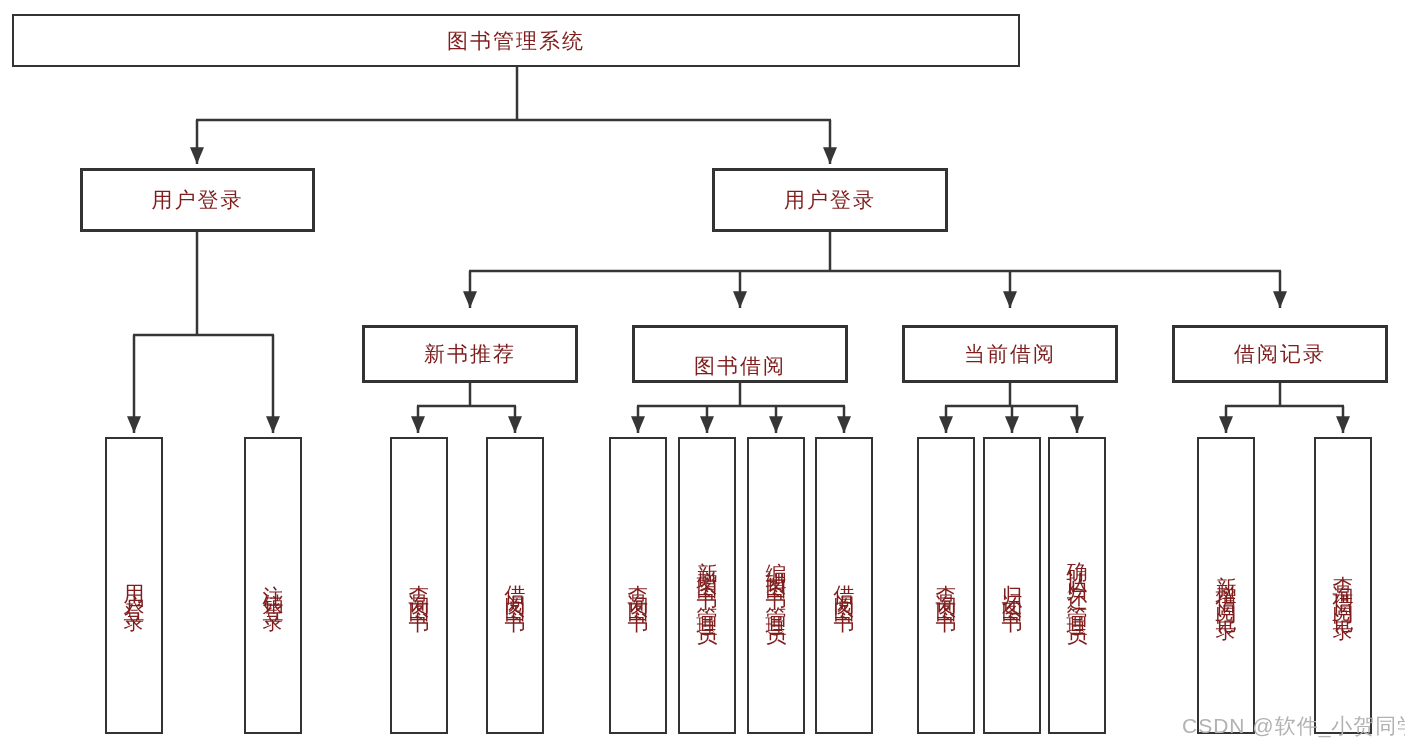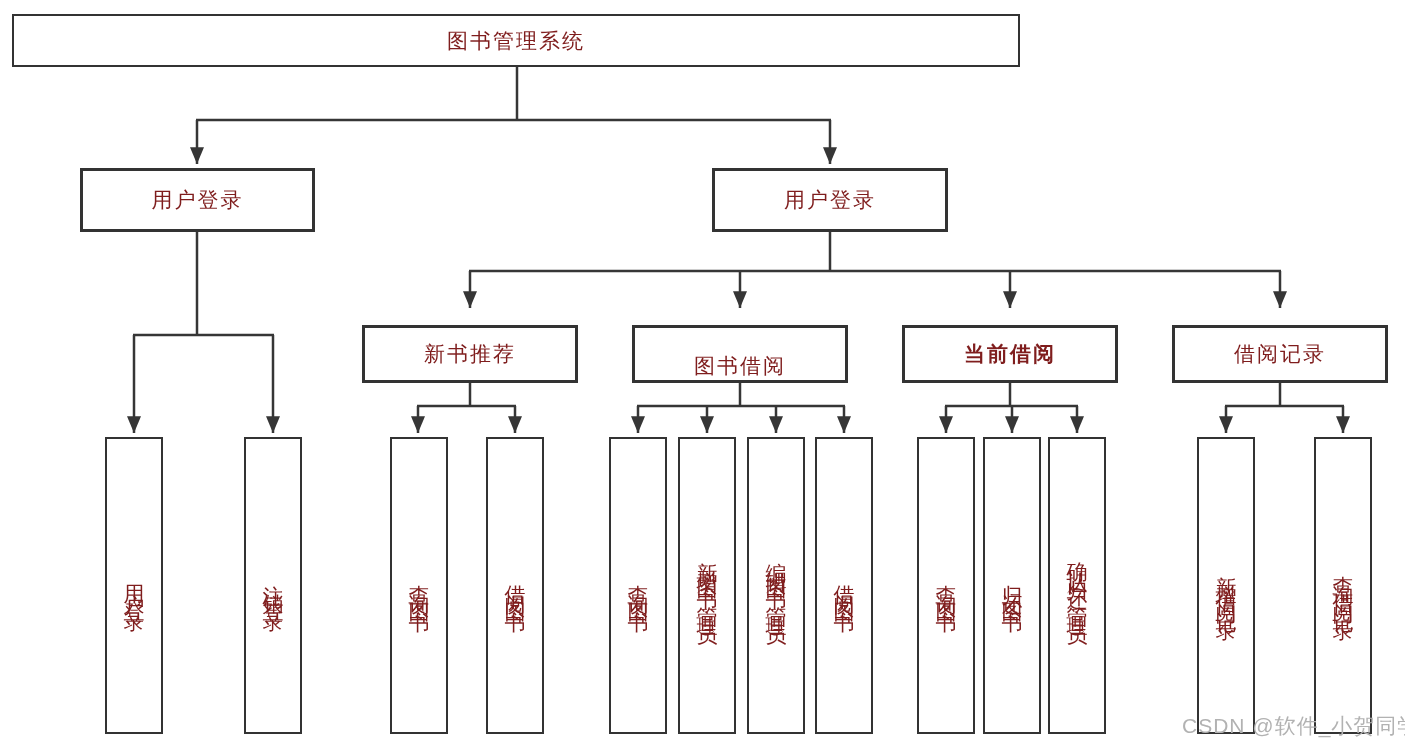--- a/index.html
+++ b/index.html
@@ -34,21 +34,21 @@
     font-size: 21px;
     letter-spacing: 2px;
     text-align: center;
   }
   .box.root   { left: 12px;  top: 14px;  width: 1008px; height: 53px; border-width: 2px; }
   .box.lv2a   { left: 80px;  top: 168px; width: 235px;  height: 64px; }
   .box.lv2b   { left: 712px; top: 168px; width: 236px;  height: 64px; }
   .box.lv3    { top: 325px;  width: 216px; height: 58px; }
   .box.lv3.c1 { left: 362px; }
   .box.lv3.c2 { left: 632px; align-items: flex-end; }
-  .box.lv3.c3 { left: 902px; font-weight: bold; }
+  .box.lv3.c3 { left: 902px; }
   .box.lv3.c4 { left: 1172px; }
   .box.leaf   { top: 437px; width: 58px; height: 297px; border-width: 2.5px; }
   .leaf span {
     writing-mode: vertical-rl;
     text-orientation: mixed;
     letter-spacing: 9px;
     line-height: 1.05;
     white-space: nowrap;
     font-size: 21px;
   }

